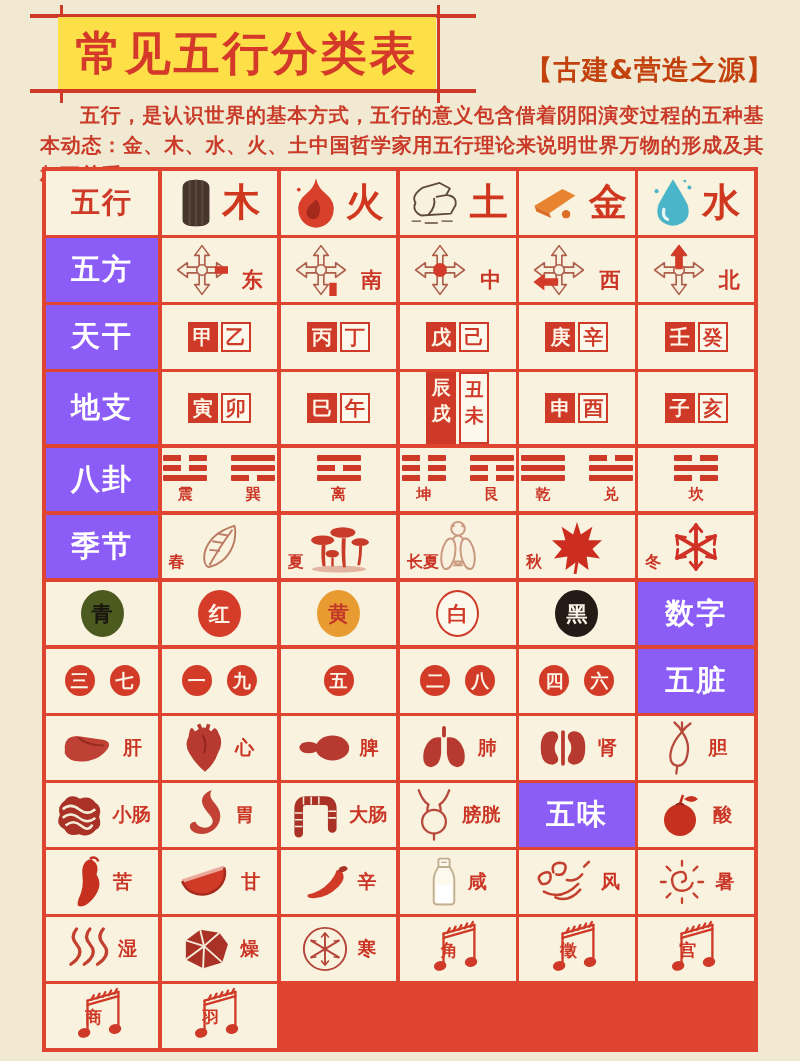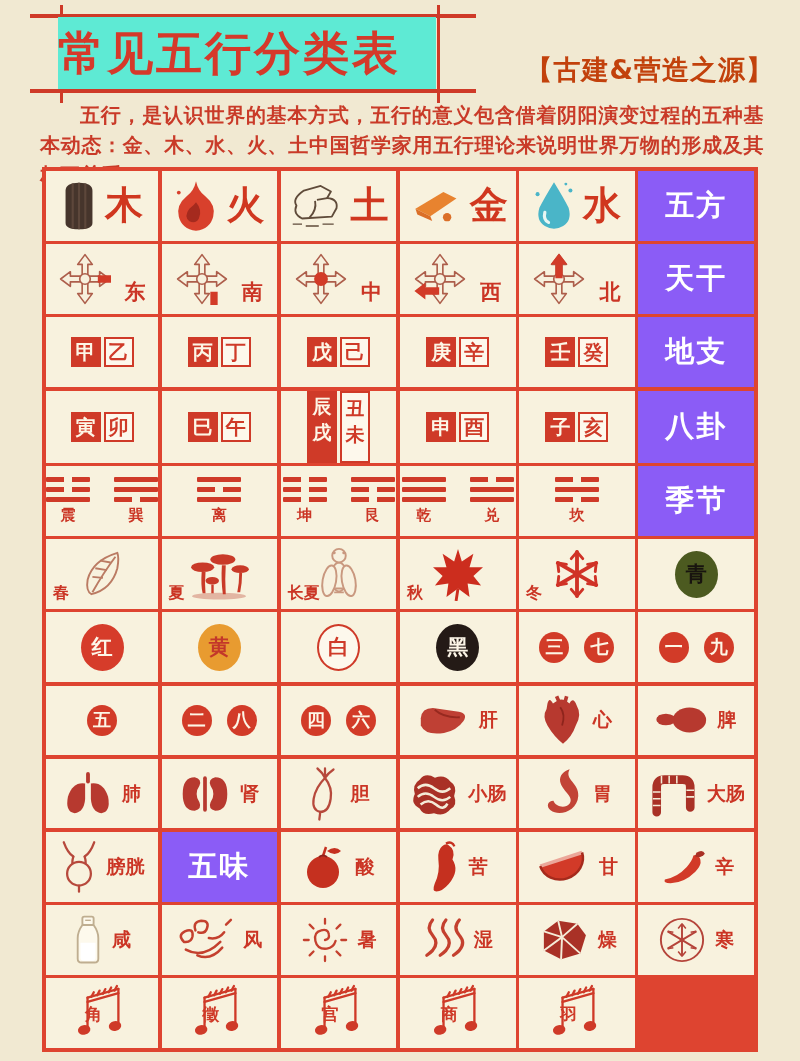--- a/index.html
+++ b/index.html
@@ -5,21 +5,21 @@
   html,body{margin:0;padding:0;}
   body{
     width:800px;height:1061px;position:relative;overflow:hidden;
     background:#f1e9d2;
     font-family:"DejaVu Sans","Liberation Sans",sans-serif;
     -webkit-font-smoothing:antialiased;
   }
   
   .title-box{
     position:absolute;left:58px;top:17px;width:378px;height:72px;
-    background:#5eead4;display:flex;align-items:center;justify-content:flex-start;
+    background:#fde047;display:flex;align-items:center;justify-content:center;
   }
   .title-box h1{
     margin:0;font-size:46px;font-weight:900;color:#d5392a;letter-spacing:3px;line-height:1;
   }
   .mark{position:absolute;background:#cf3a28;}
   .mark.h{height:3.5px;left:30px;width:446px;}
   .mark.h.t{top:14px;} .mark.h.b{top:89px;}
   .mark.v{width:3px;top:5px;height:98px;}
   .mark.v.l{left:60px;} .mark.v.r{left:437px;}
   .subtitle{
@@ -292,20 +292,21 @@
 <div class="mark v l"></div>
 <div class="mark v r"></div>
 <div class="title-box">
   <h1>常见五行分类表</h1>
 </div>
 <div class="subtitle">【古建&amp;营造之源】</div>
 <p class="intro">五行，是认识世界的基本方式，五行的意义包含借着阴阳演变过程的五种基本动态：金、木、水、火、土中国哲学家用五行理论来说明世界万物的形成及其相互关系。</p>
 
 <div class="grid">
 
+  <div class="lab first">五行</div>
   <div class="cell">
     <svg width="36" height="52">
         <use href="#s-log"></use>
       </svg>
     <span class="big">木</span>
   </div>
   <div class="cell">
     <svg width="44" height="54">
         <use href="#s-flame"></use>
       </svg>
@@ -532,40 +533,42 @@
   <div class="cell">
       <span class="cdot" style="background:#e89b30;color:#c3372a">黄</span>
     </div>
   <div class="cell">
       <span class="cdot" style="background:#fdf8ec;color:#cf3a28;border:2.5px solid #cf3a28">白</span>
     </div>
   <div class="cell">
       <span class="cdot" style="background:#241a16;color:#fdf6e8">黑</span>
     </div>
 
+  <div class="lab">数字</div>
   <div class="cell numcell">
       <span class="ndot">三</span>
       <span class="ndot">七</span>
     </div>
   <div class="cell numcell">
       <span class="ndot">一</span>
       <span class="ndot">九</span>
     </div>
   <div class="cell numcell">
       <span class="ndot">五</span>
     </div>
   <div class="cell numcell">
       <span class="ndot">二</span>
       <span class="ndot">八</span>
     </div>
   <div class="cell numcell">
       <span class="ndot">四</span>
       <span class="ndot">六</span>
     </div>
 
+  <div class="lab">五脏</div>
   <div class="cell">
       <svg width="52" height="38">
         <use href="#s-liver"></use>
       </svg>
       <span class="orgc">肝</span>
     </div>
   <div class="cell">
       <svg width="42" height="52">
         <use href="#s-heart"></use>
       </svg>

